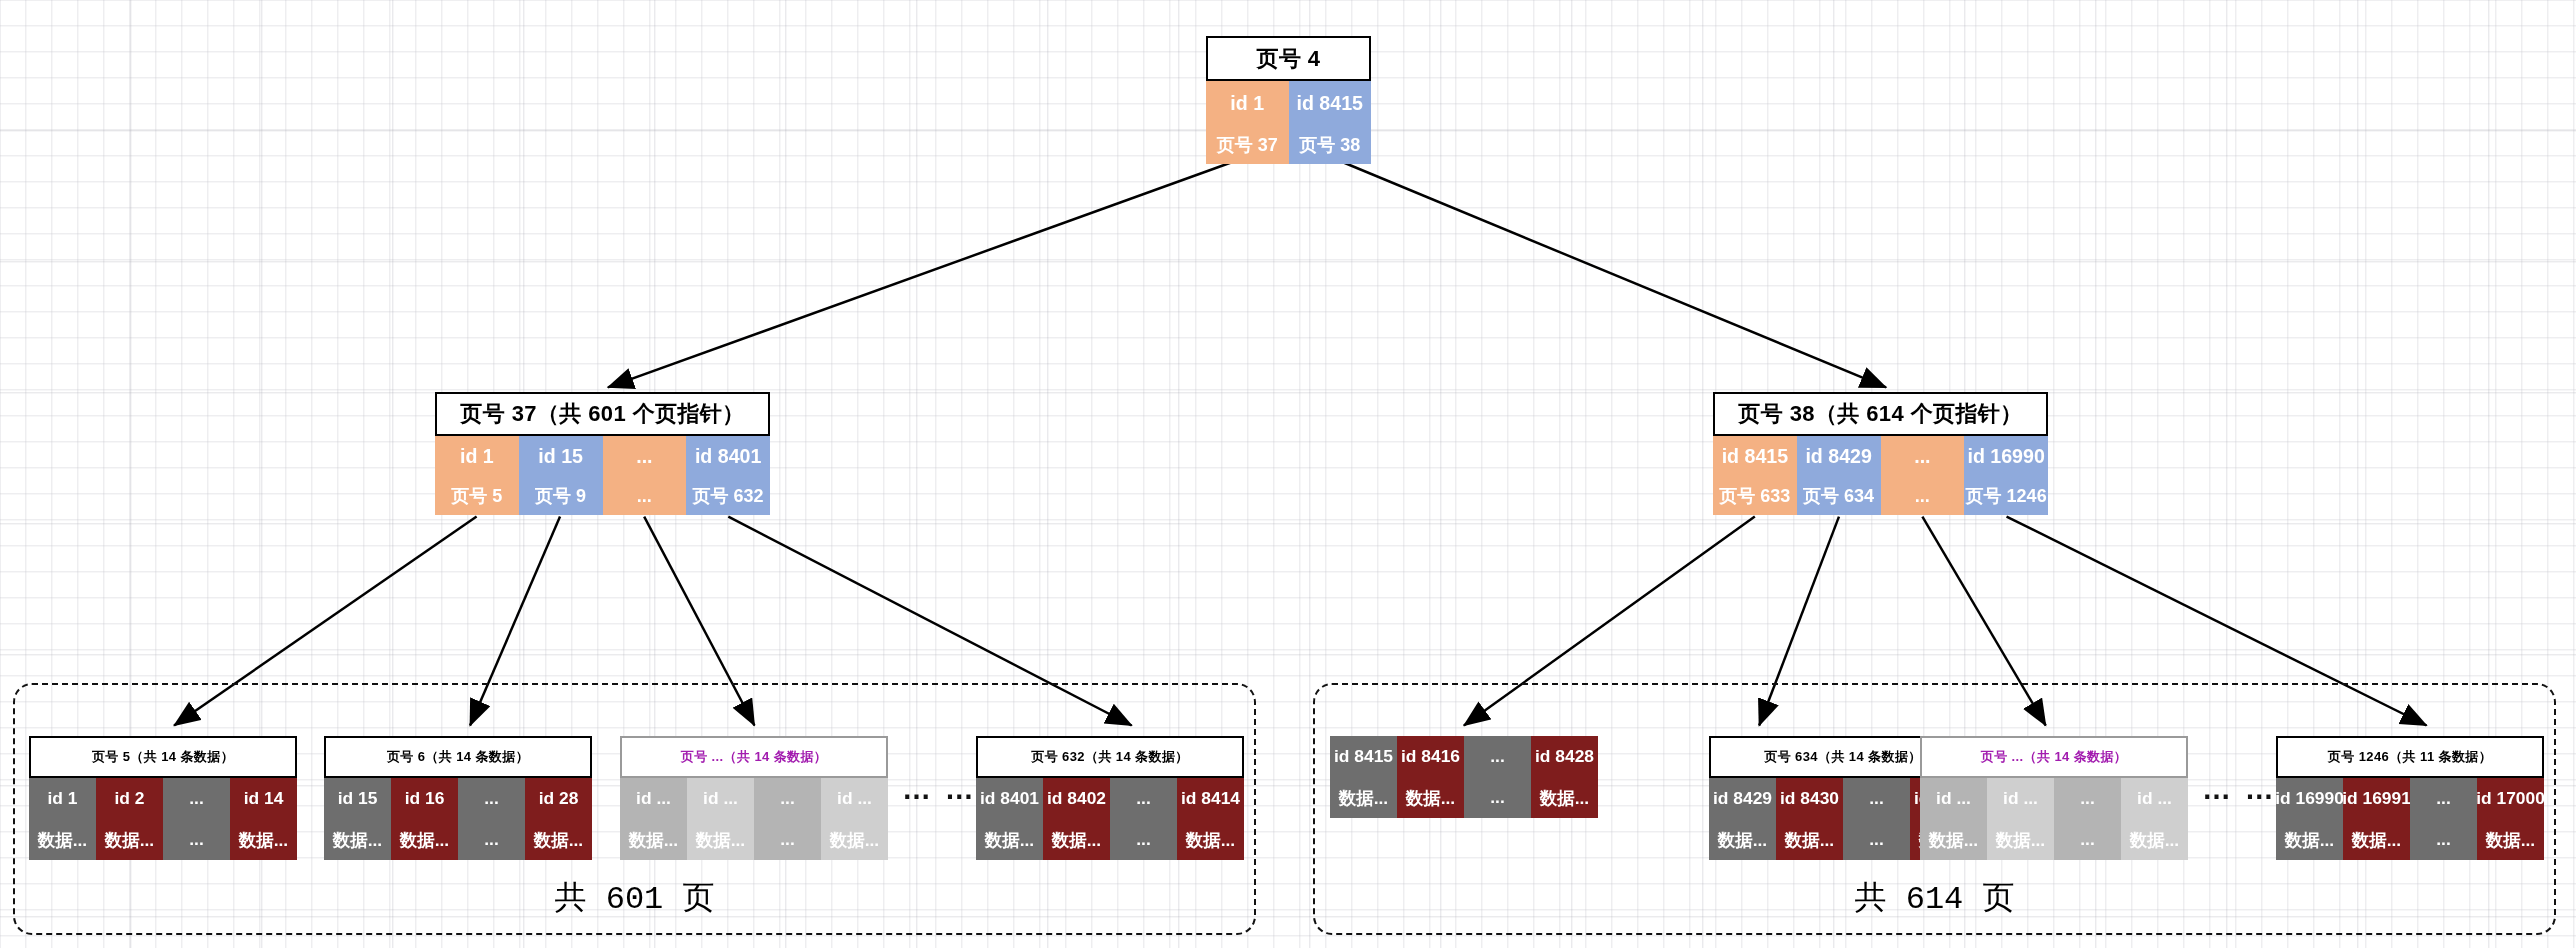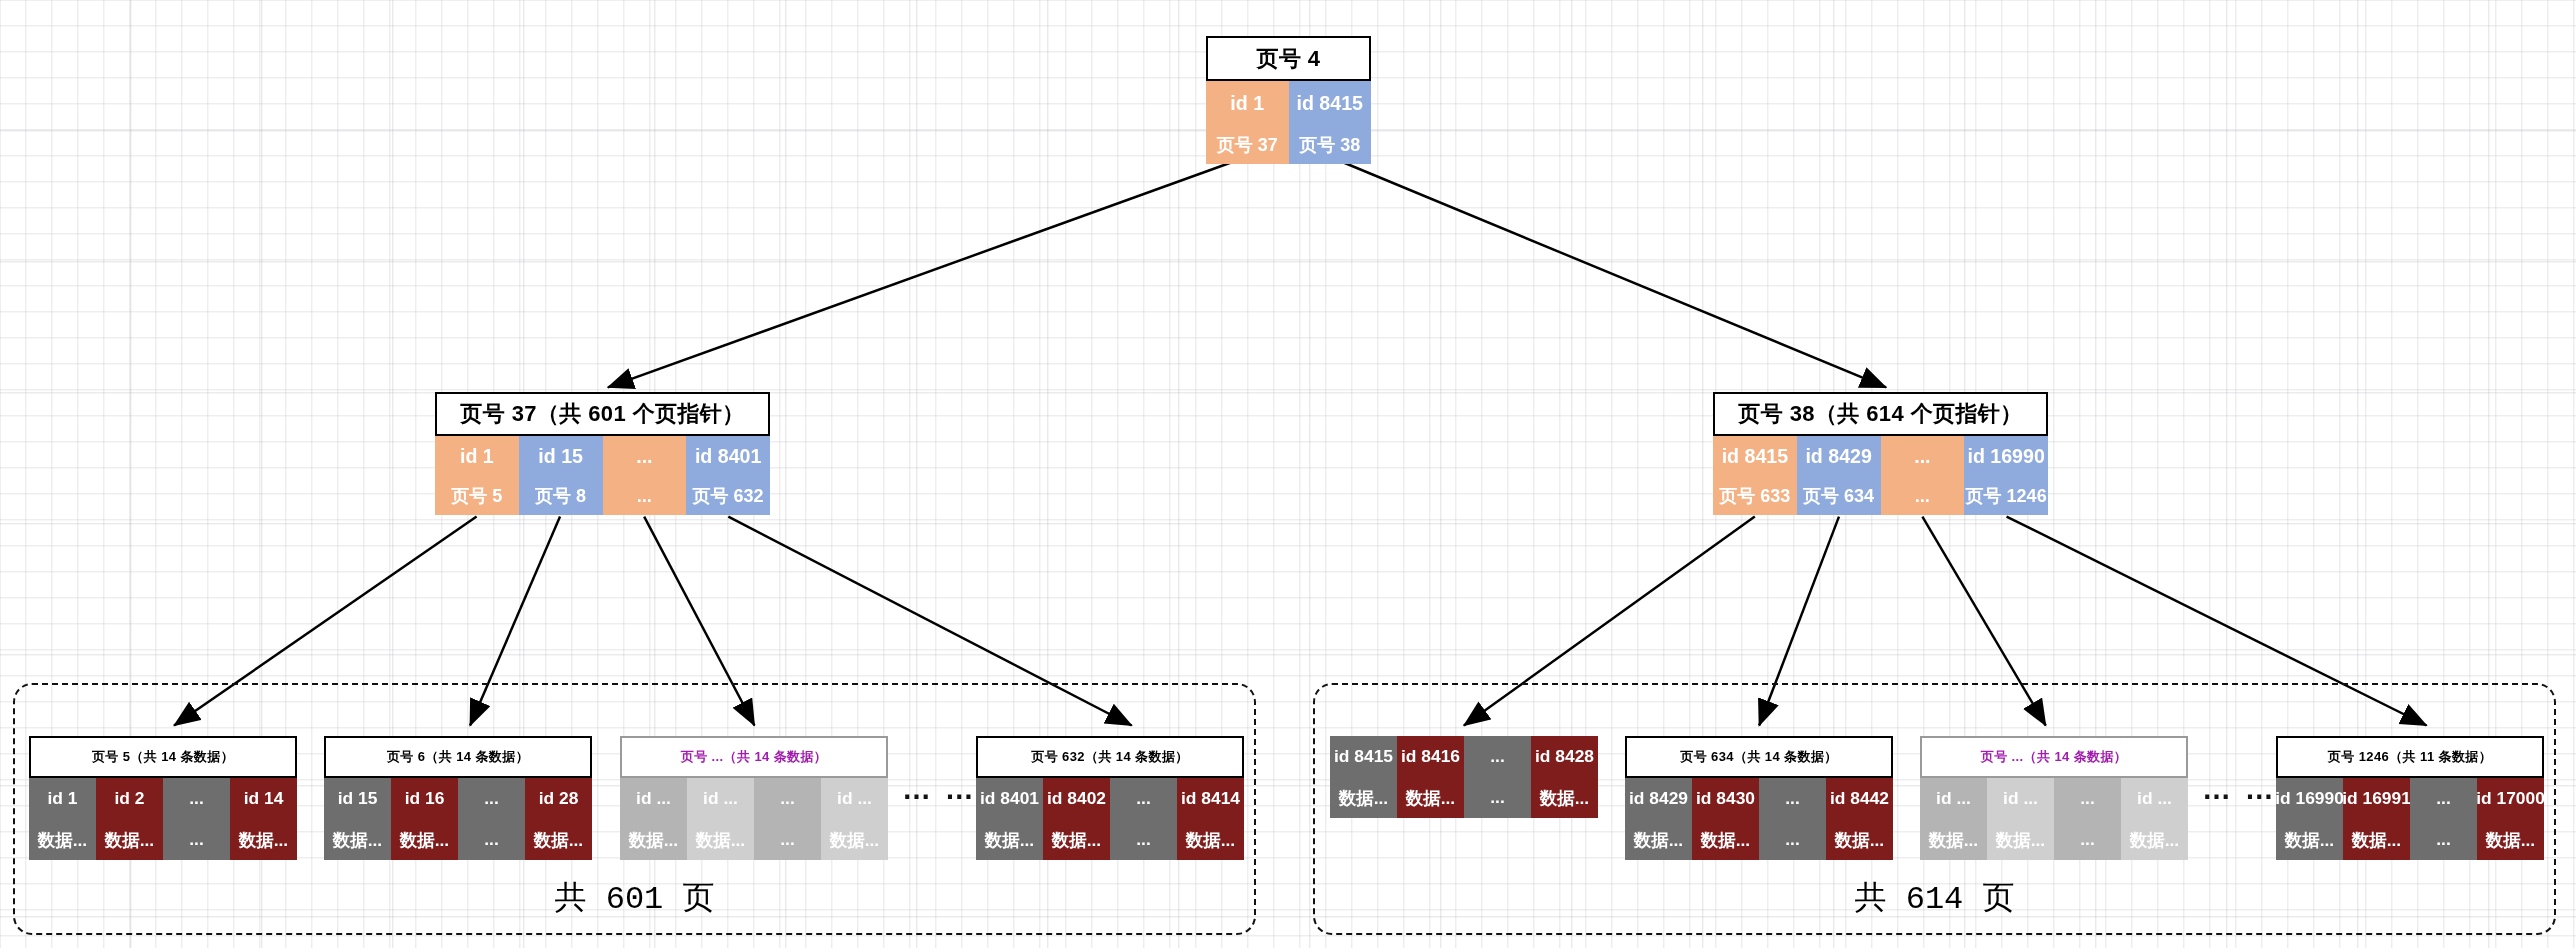--- a/index.html
+++ b/index.html
@@ -145,21 +145,21 @@
 
   <div class="node internal" id="node37">
     <div class="title">页号 37（共 601 个页指针）</div>
     <div class="cells">
       <div class="cell c-orange">
         <div class="k">id 1</div>
         <div class="v">页号 5</div>
       </div>
       <div class="cell c-blue">
         <div class="k">id 15</div>
-        <div class="v">页号 8</div>
+        <div class="v">页号 9</div>
       </div>
       <div class="cell c-orange">
         <div class="k">...</div>
         <div class="v">...</div>
       </div>
       <div class="cell c-blue">
         <div class="k">id 8401</div>
         <div class="v">页号 632</div>
       </div>
     </div>
@@ -299,21 +299,21 @@
           <div class="k">...</div>
           <div class="v">...</div>
         </div>
       <div class="cell g-light">
           <div class="k">id 8428</div>
           <div class="v">数据...</div>
         </div>
     </div>
   </div>
 
-  <div class="node leaf" style="left:1625px;top:736px;border-radius:29px;">
+  <div class="node leaf" style="left:1709px;top:736px;border-radius:29px;">
     <div class="title">页号 634（共 14 条数据）</div>
     <div class="cells">
       <div class="cell g-dark">
           <div class="k">id 8429</div>
           <div class="v">数据...</div>
         </div>
       <div class="cell g-light">
           <div class="k">id 8430</div>
           <div class="v">数据...</div>
         </div>

